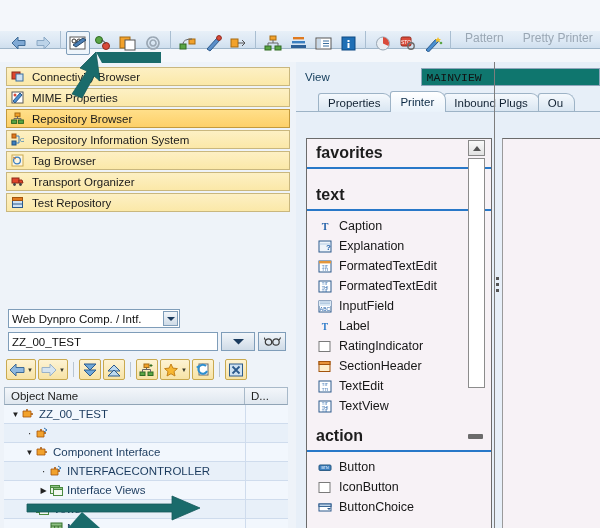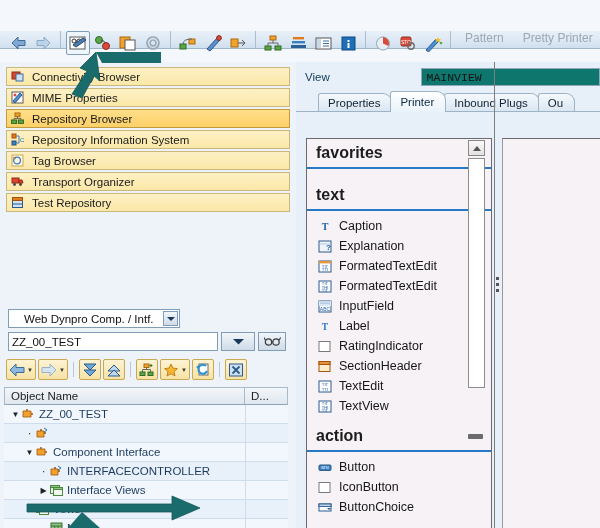--- a/index.html
+++ b/index.html
@@ -57,21 +57,21 @@
     border: 1px solid #c9b77e;
     display: flex; align-items: center; padding-left: 3px; gap: 4px;
     font-size: 11.5px; color: #1a1a1a; white-space: nowrap; overflow: hidden;
   }
   .catbtn.selected { background: linear-gradient(to bottom, #ffdf8a 0%, #fdd069 100%); border-color: #c39a3c; }
 
   
   #selector { position: absolute; left: 8px; top: 247px; width: 282px; }
   .combo {
     width: 172px; height: 19px; background: #fff; border: 1px solid #7f9db9;
-    display: flex; align-items: center; font-size: 11.5px; color: #111; padding-left: 15px;
+    display: flex; align-items: center; font-size: 11.5px; color: #111; padding-left: 3px;
     position: relative;
   }
   .combo .arrowbox {
     position: absolute; right: 1px; top: 1px; width: 15px; height: 15px;
     background: linear-gradient(to bottom,#f2f6fa,#cfdbe7); border: 1px solid #7f9db9;
     display: flex; align-items: center; justify-content: center;
   }
   .searchrow { display: flex; align-items: center; margin-top: 4px; gap: 3px; }
   .searchinput {
     width: 210px; height: 19px; background: #fff; border: 1px solid #7f9db9;

